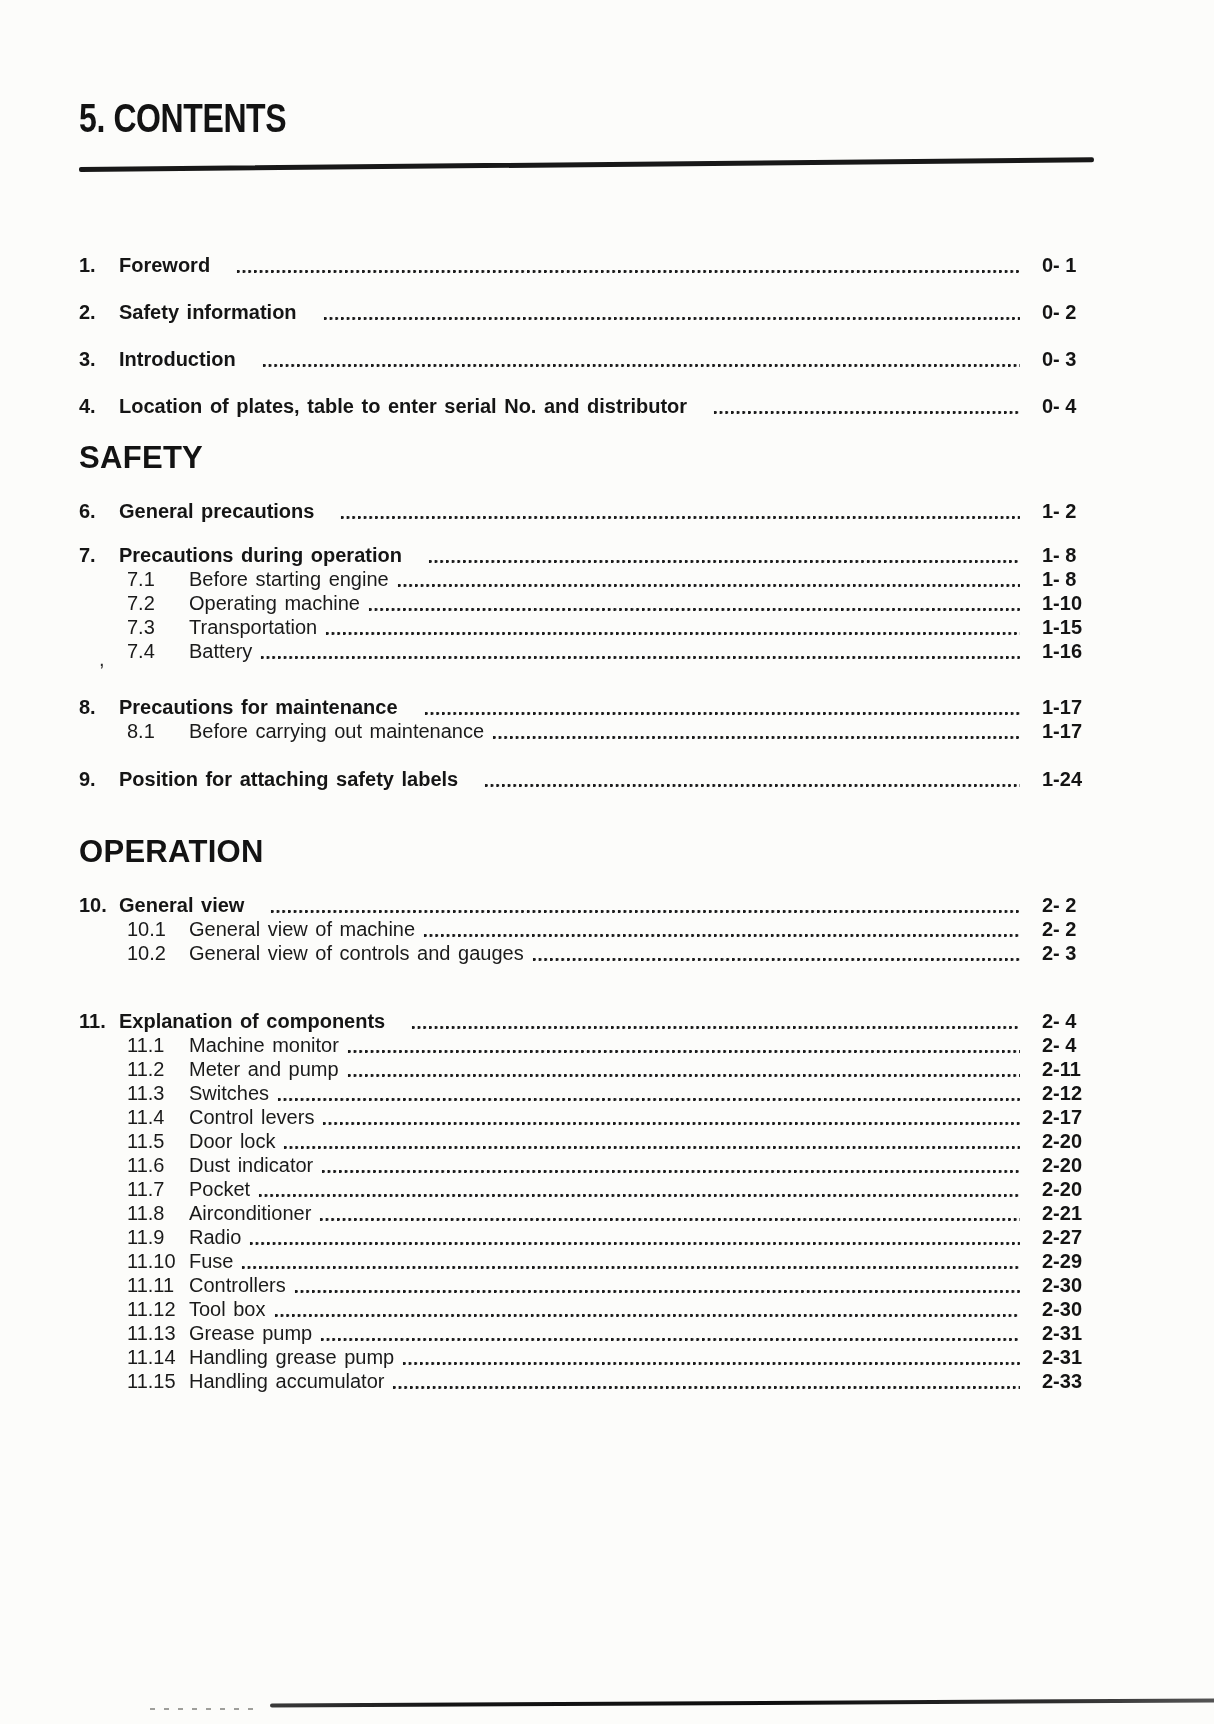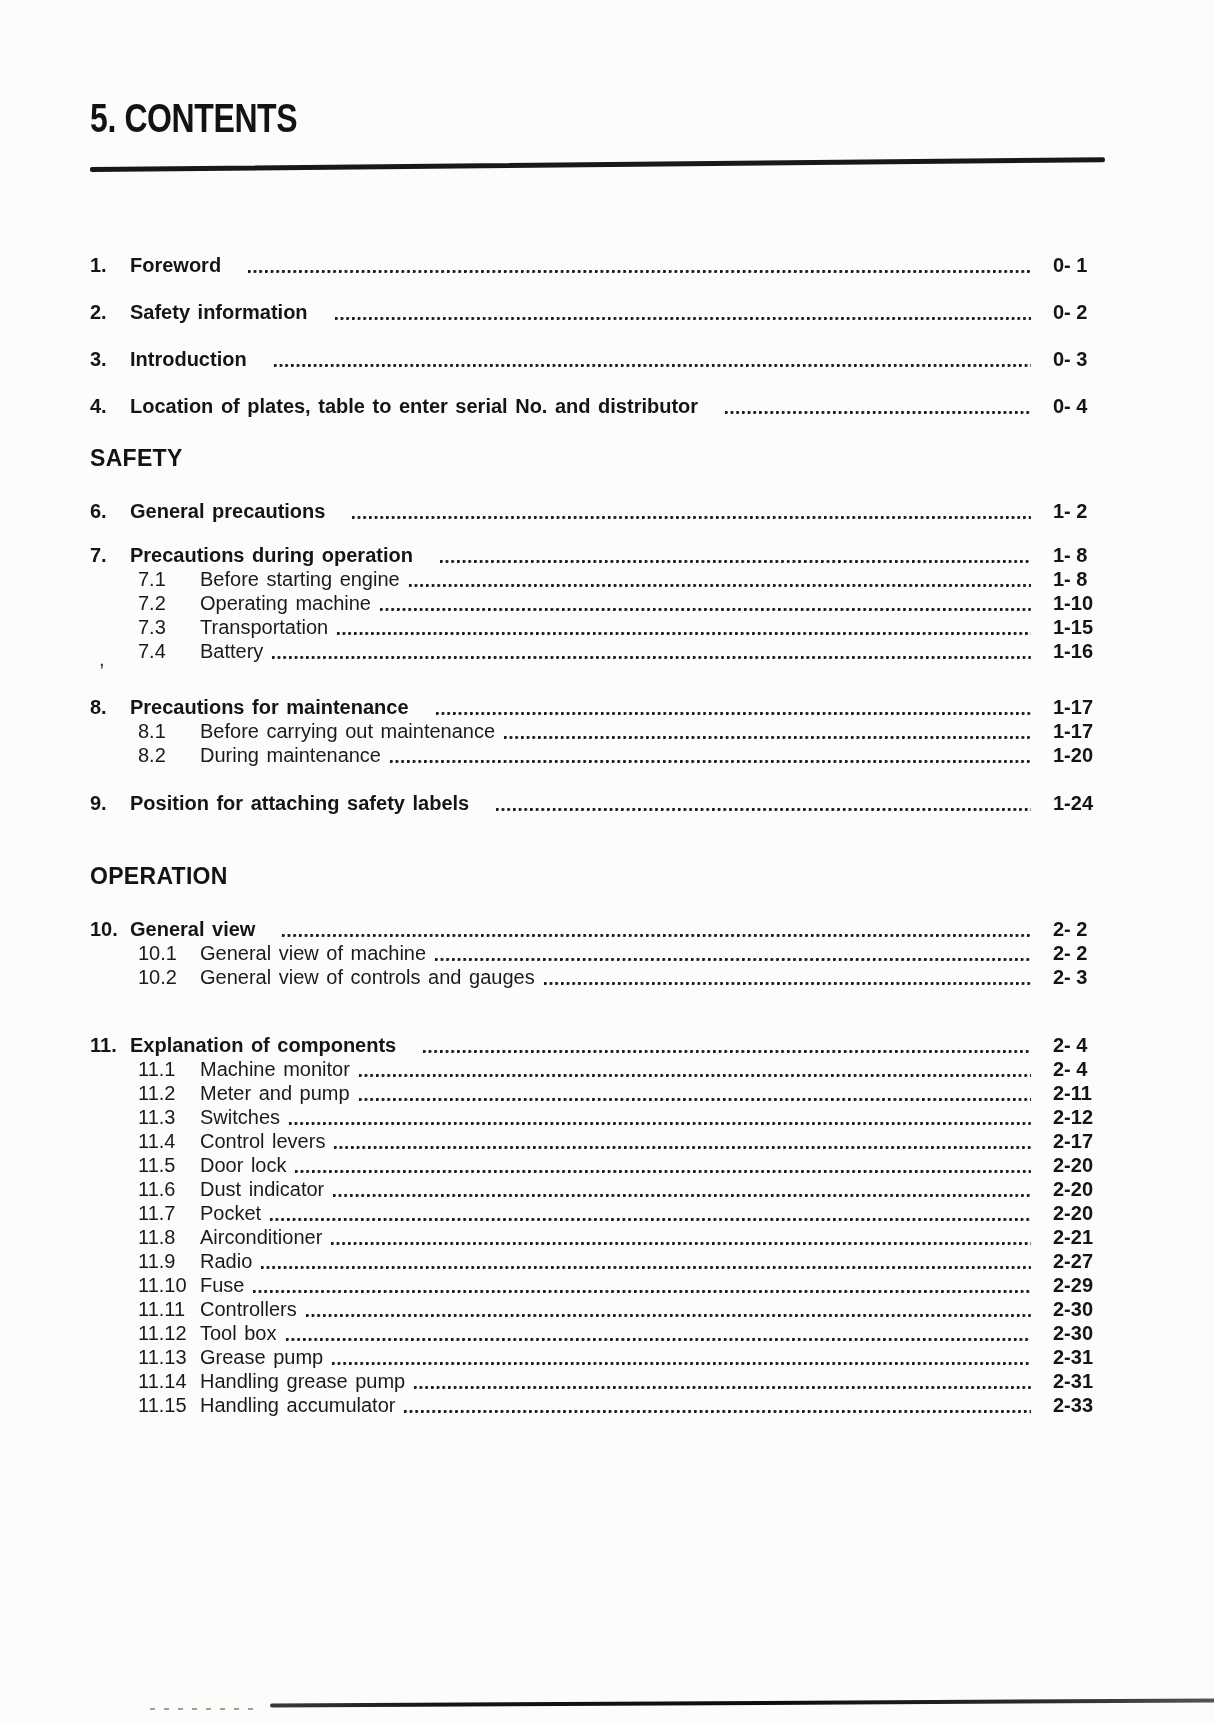--- a/index.html
+++ b/index.html
@@ -1,21 +1,21 @@
 <!DOCTYPE html>
 <html><head>
 <meta charset="utf-8">
 <style>
   html, body { margin:0; padding:0; background:#d8d8d4; }
   .page {
     position:relative; width:1214px; height:1724px; margin:0 auto;
     background:#fcfcfa; color:#1a1a1a; overflow:hidden;
     font-family:"Liberation Sans","DejaVu Sans",sans-serif;
   }
-  .content { position:absolute; left:90px; top:0; width:1015px; }
+  .content { position:absolute; left:79px; top:0; width:1015px; }
 
   .doc-title {
     margin-top:96px; font-size:40px; line-height:44px; font-weight:700;
     letter-spacing:-0.5px; transform:scaleX(0.8); transform-origin:left center;
     white-space:nowrap; color:#131313;
   }
   .title-rule {
     height:5px; background:#181818; margin-top:2px; width:100%;
     transform:rotate(-0.55deg); transform-origin:left center; border-radius:2px;
   }
@@ -25,21 +25,21 @@
   .block:nth-child(5)  { margin-top:22px; margin-bottom:24px; }
   .block:nth-child(6)  { margin-bottom:20px; }
   .block:nth-child(7)  { margin-bottom:32px; }
   .block:nth-child(8)  { margin-bottom:24px; }
   .block:nth-child(9)  { margin-bottom:44px; }
   .block:nth-child(10) { margin-bottom:24px; }
   .block:nth-child(11) { margin-bottom:44px; }
   .block:nth-child(12) { margin-bottom:0; }
 
   .section-heading {
-    font-size:23px; line-height:34px; font-weight:700; color:#131313;
+    font-size:31px; line-height:34px; font-weight:700; color:#131313;
     letter-spacing:0.3px;
   }
 
   .toc-row { display:flex; align-items:baseline; font-size:20px; line-height:24px; }
   .toc-row .num  { flex:0 0 40px; }
   .toc-row .label{ white-space:nowrap; word-spacing:2px;text-align:center; }
   .toc-row.main .num, .toc-row.main .label { font-weight:700; color:#151515; }
   .toc-row.sub { padding-left:48px; }
   .toc-row.sub .num { flex:0 0 62px; font-weight:400; }
   .leader {
@@ -152,26 +152,20 @@
             <span class="label">Precautions for maintenance</span>
             <span class="leader"></span>
             <span class="page-num">1-17</span>
           </div>
           <div class="toc-row sub">
             <span class="num">8.1</span>
             <span class="label">Before carrying out maintenance</span>
             <span class="leader"></span>
             <span class="page-num">1-17</span>
           </div>
-          <div class="toc-row sub">
-            <span class="num">8.2</span>
-            <span class="label">During maintenance</span>
-            <span class="leader"></span>
-            <span class="page-num">1-20</span>
-          </div>
         </div>
         <div class="block entry-group">
           <div class="toc-row main">
             <span class="num">9.</span>
             <span class="label">Position for attaching safety labels</span>
             <span class="leader"></span>
             <span class="page-num">1-24</span>
           </div>
         </div>
         <div class="block section-heading">OPERATION</div>

